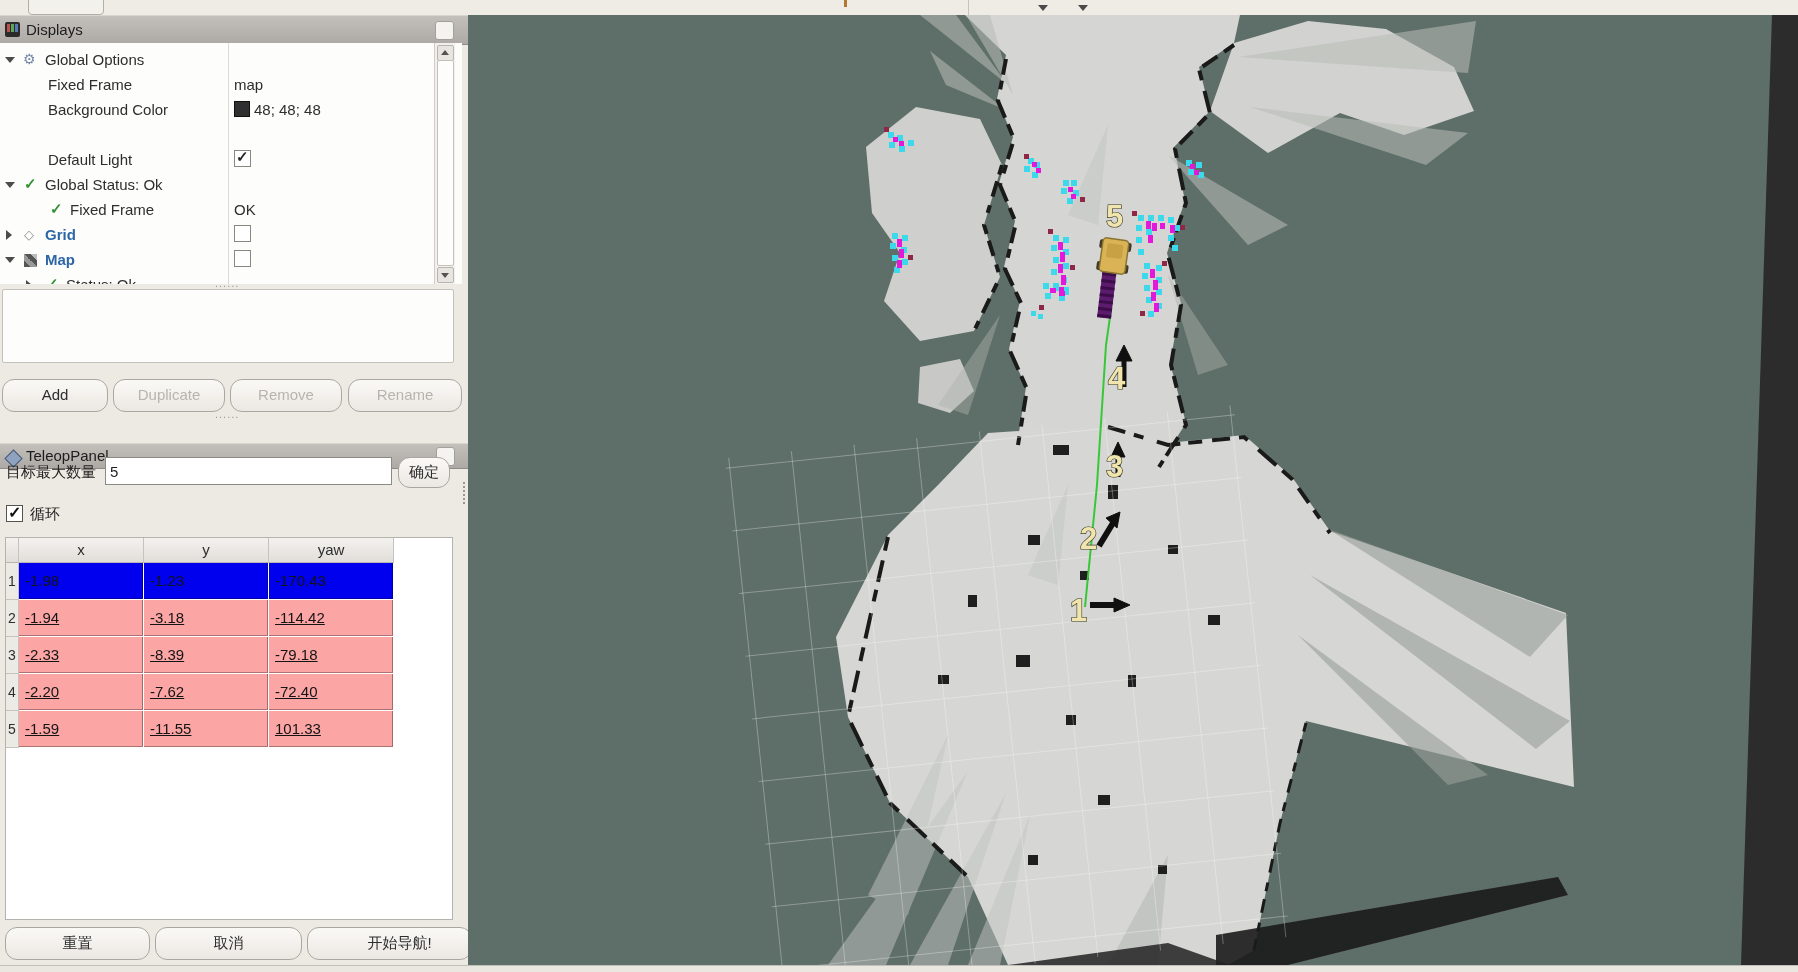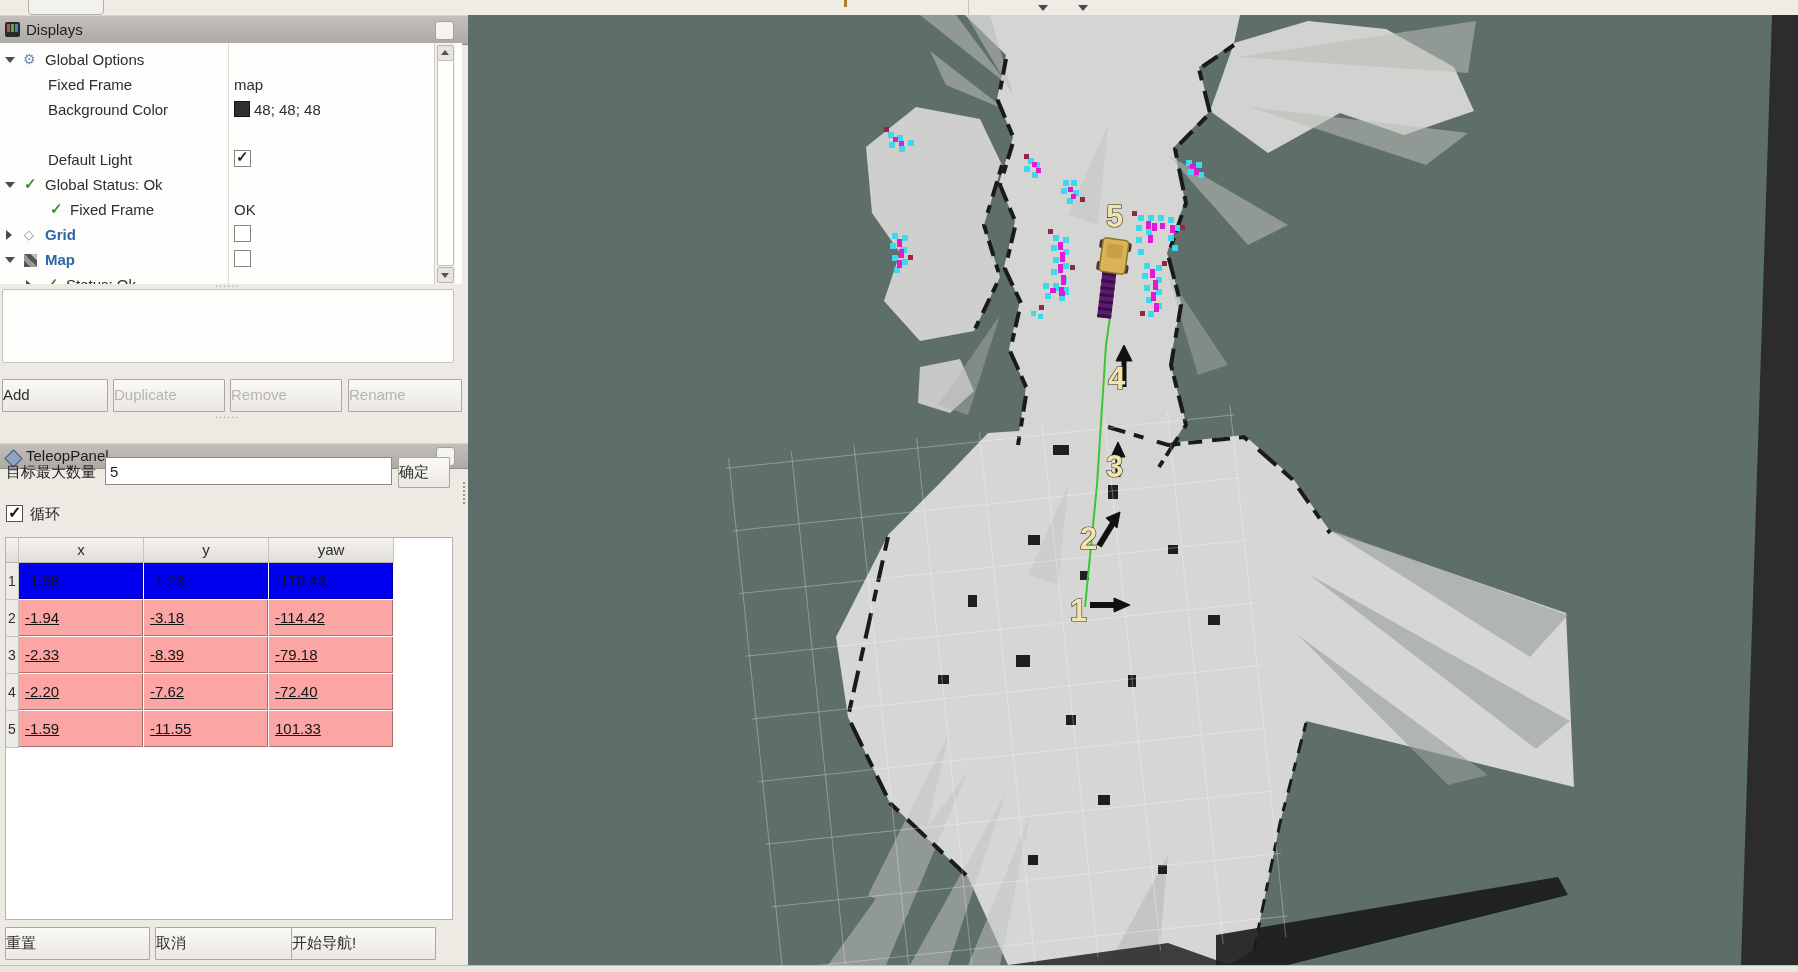--- a/index.html
+++ b/index.html
@@ -49,21 +49,21 @@
   .vscroll .sbtn{position:absolute;left:2px;width:15px;height:14px;background:#e8e5e0;border:1px solid #b9b6b1;border-radius:2px;}
   .vscroll .tri-u{position:absolute;left:3px;top:4px;width:0;height:0;border-left:4px solid transparent;border-right:4px solid transparent;border-bottom:5px solid #55534f;}
   .vscroll .tri-dd{position:absolute;left:3px;top:5px;width:0;height:0;border-left:4px solid transparent;border-right:4px solid transparent;border-top:5px solid #55534f;}
   .vscroll .thumb{position:absolute;left:2px;top:17px;width:15px;height:204px;background:#fdfdfc;border:1px solid #c4c1bc;border-radius:2px;}
 
   .hsplit{position:absolute;left:0;width:462px;height:5px;}
   .hsplit::after{content:"......";position:absolute;left:215px;top:-7px;color:#a09d98;font-size:11px;letter-spacing:1px;}
   .propbox{position:absolute;left:2px;top:289px;width:450px;height:72px;background:#fdfdfc;border:1px solid #c4c1bc;border-radius:2px;}
 
   
-  .qbtn{position:absolute;height:31px;background:linear-gradient(#fbf9f6,#ebe8e3);border:1px solid #aaa7a2;border-radius:1px;font-size:15px;color:#2e2e2e;text-align:left;line-height:29px;font-family:"Liberation Sans",sans-serif;}
+  .qbtn{position:absolute;height:31px;background:linear-gradient(#fbf9f6,#ebe8e3);border:1px solid #aaa7a2;border-radius:12px;font-size:15px;color:#2e2e2e;text-align:center;line-height:29px;font-family:"Liberation Sans",sans-serif;}
   .qbtn.disabled{color:#b7b4af;}
 
   
   .goal-lbl{position:absolute;left:6px;top:463px;font-size:15px;color:#1e1e1e;}
   .goal-input{position:absolute;left:105px;top:457px;width:277px;height:26px;background:#fff;border:1px solid #8d8a84;font-size:15px;padding:0 4px;color:#1e1e1e;font-family:"Liberation Sans",sans-serif;}
   .loop-cbx{position:absolute;left:6px;top:505px;width:15px;height:15px;background:#fff;border:1px solid #55524d;}
   .loop-cbx::after{content:"\2713";position:absolute;left:1px;top:-3px;font-weight:bold;font-size:16px;color:#111;}
   .loop-lbl{position:absolute;left:30px;top:505px;font-size:15px;color:#1e1e1e;}
 
   .wtable{position:absolute;left:5px;top:537px;width:446px;height:381px;background:#fff;border:1px solid #b5b2ad;}
@@ -223,21 +223,21 @@
     <div class="dcell rr" style="left:263px;top:136px;">-72.40</div>
 
     <div class="icell" style="left:0;top:173px;">5</div>
     <div class="dcell rr" style="left:13px;top:173px;">-1.59</div>
     <div class="dcell rr" style="left:138px;top:173px;">-11.55</div>
     <div class="dcell rr" style="left:263px;top:173px;">101.33</div>
   </div>
 
   <div class="qbtn" style="left:5px;top:927px;width:143px;">重置</div>
   <div class="qbtn" style="left:155px;top:927px;width:145px;">取消</div>
-  <div class="qbtn" style="left:291px;top:927px;width:143px;">开始导航!</div>
+  <div class="qbtn" style="left:307px;top:927px;width:143px;padding-left:20px;">开始导航!</div>
 
   <div class="gutdots"></div>
   <div class="gut-arrow"></div>
 
   <div class="viewport">
   <svg width="1330" height="950" viewBox="0 0 1330 950">
     <rect x="0" y="0" width="1330" height="950" fill="#5e6e69"></rect>
 
     <g>
 

